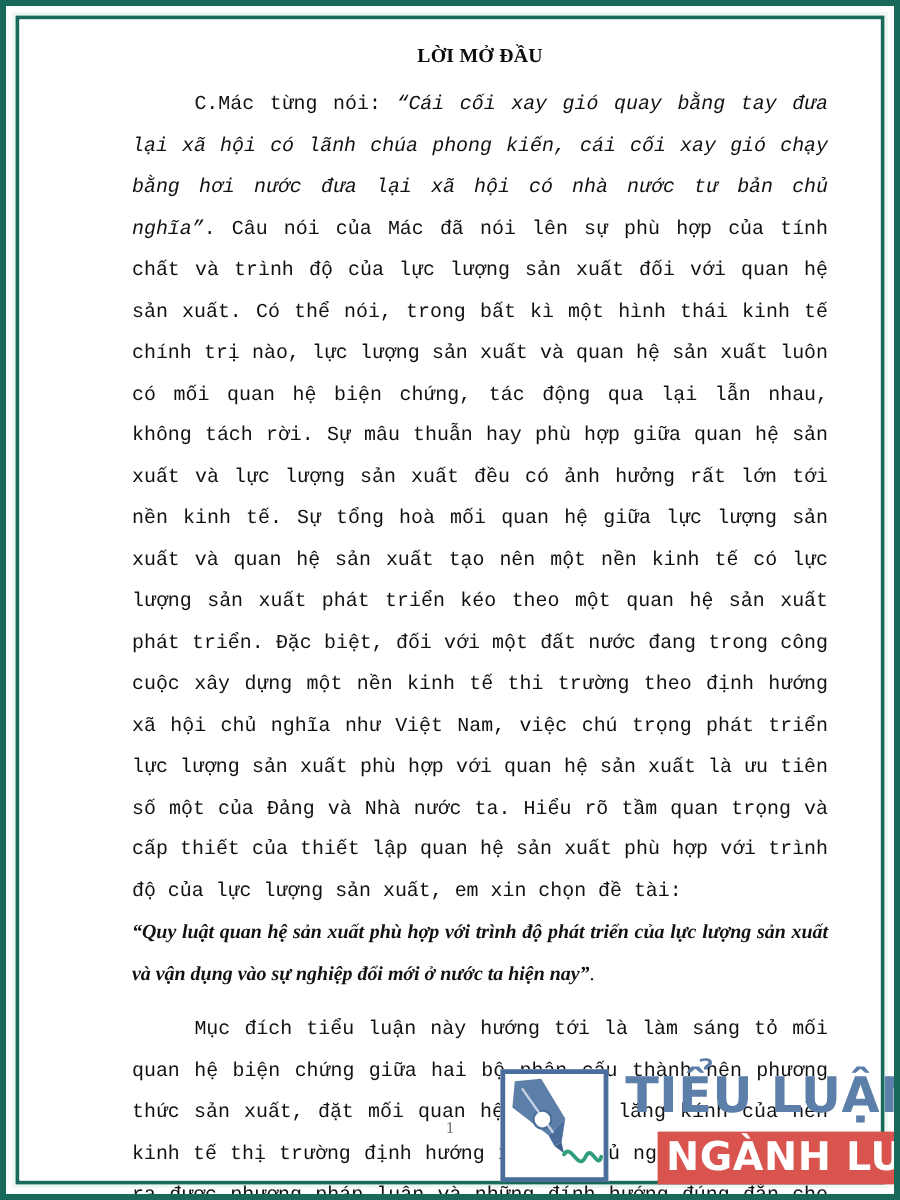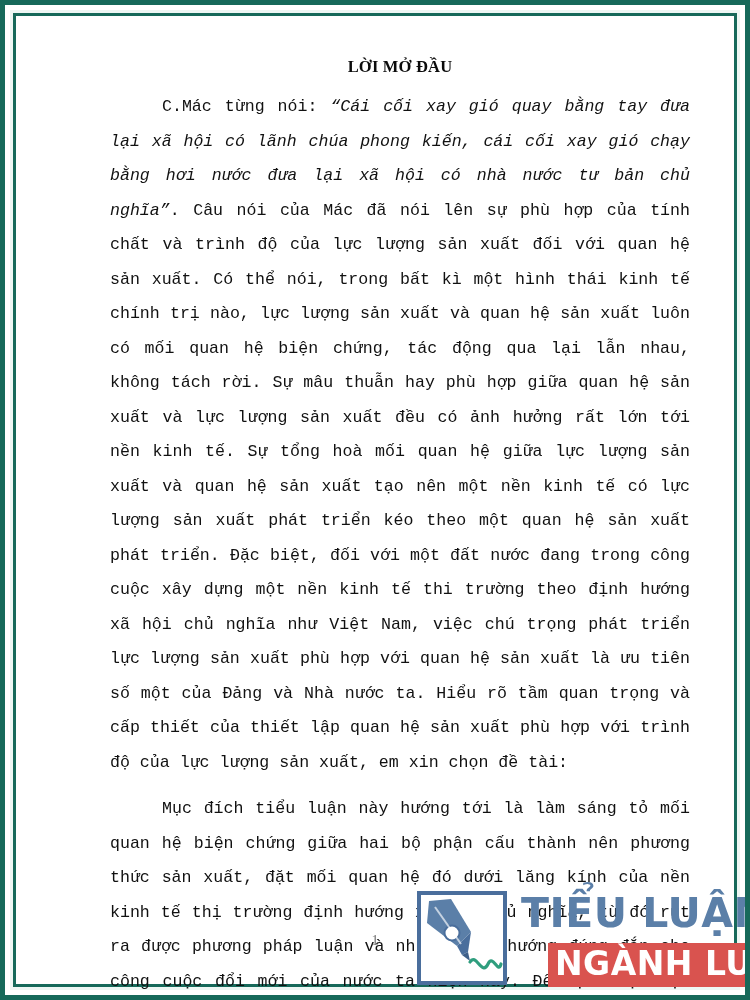--- a/index.html
+++ b/index.html
@@ -51,21 +51,21 @@
     width: 580px;
     height: 1000px;
   }
 
   .doc-title {
     font-size: 16.5px;
     font-weight: bold;
     text-align: center;
     letter-spacing: .2px;
     margin: 0;
-    padding-top: 52px;
+    padding-top: 32px;
     color: #0b0b0b;
   }
 
   p.para {
     margin: 0;
     color: #111111;
     font-size: 16.6px;
     line-height: 34.5px;
     text-align: justify;
     text-justify: inter-word;
@@ -159,20 +159,21 @@
 <div class="page">
   <div class="page-gap-rule"></div>
   <div class="page-inner-rule"></div>
 
   <div class="sheet">
 
     <h1 class="doc-title">LỜI MỞ ĐẦU</h1>
 
     <p class="para first"><span>C.Mác từng nói: </span><span class="quote-italic">“Cái cối xay gió quay bằng tay đưa lại xã hội có lãnh chúa phong kiến, cái cối xay gió chạy bằng hơi nước đưa lại xã hội có nhà nước tư bản chủ nghĩa”</span><span>. Câu nói của Mác đã nói lên sự phù hợp của tính chất và trình độ của lực lượng sản xuất đối với quan hệ sản xuất. Có thể nói, trong bất kì một hình thái kinh tế chính trị nào, lực lượng sản xuất và quan hệ sản xuất luôn có mối quan hệ biện chứng, tác động qua lại lẫn nhau, không tách rời. Sự mâu thuẫn hay phù hợp giữa quan hệ sản xuất và lực lượng sản xuất đều có ảnh hưởng rất lớn tới nền kinh tế. Sự tổng hoà mối quan hệ giữa lực lượng sản xuất và quan hệ sản xuất tạo nên một nền kinh tế có lực lượng sản xuất phát triển kéo theo một quan hệ sản xuất phát triển. Đặc biệt, đối với một đất nước đang trong công cuộc xây dựng một nền kinh tế thi trường theo định hướng xã hội chủ nghĩa như Việt Nam, việc chú trọng phát triển lực lượng sản xuất phù hợp với quan hệ sản xuất là ưu tiên số một của Đảng và Nhà nước ta. Hiểu rõ tầm quan trọng và cấp thiết của thiết lập quan hệ sản xuất phù hợp với trình độ của lực lượng sản xuất, em xin chọn đề tài:</span></p>
 
+    <p class="thesis"><span>“Quy luật quan hệ sản xuất phù hợp với trình độ phát triển của lực lượng sản xuất và vận dụng vào sự nghiệp đổi mới ở nước ta hiện nay”</span><span style="font-weight:normal;font-style:normal;">.</span></p>
 
     <p class="para tail">Mục đích tiểu luận này hướng tới là làm sáng tỏ mối quan hệ biện chứng giữa hai bộ phận cấu thành nên phương thức sản xuất, đặt mối quan hệ đó dưới lăng kính của nền kinh tế thị trường định hướng xã hội chủ nghĩa, từ đó rút ra được phương pháp luận và những đính hướng đúng đắn cho công cuộc đổi mới của nước ta hiện nay. Để đạt được mục đích trên, tiểu luận sẽ tập trung xoay quanh quy luật về mối quan hệ giữa lực lượng sản xuất và quan hệ sản xuất và vấn đề vận dụng quy luật vào sự nghiệp đổi mới ở Việt Nam.</p>
 
   </div>
 
   <div class="page-number">1</div>
 
   <div class="logo">
 
     <div class="logo-badge">

